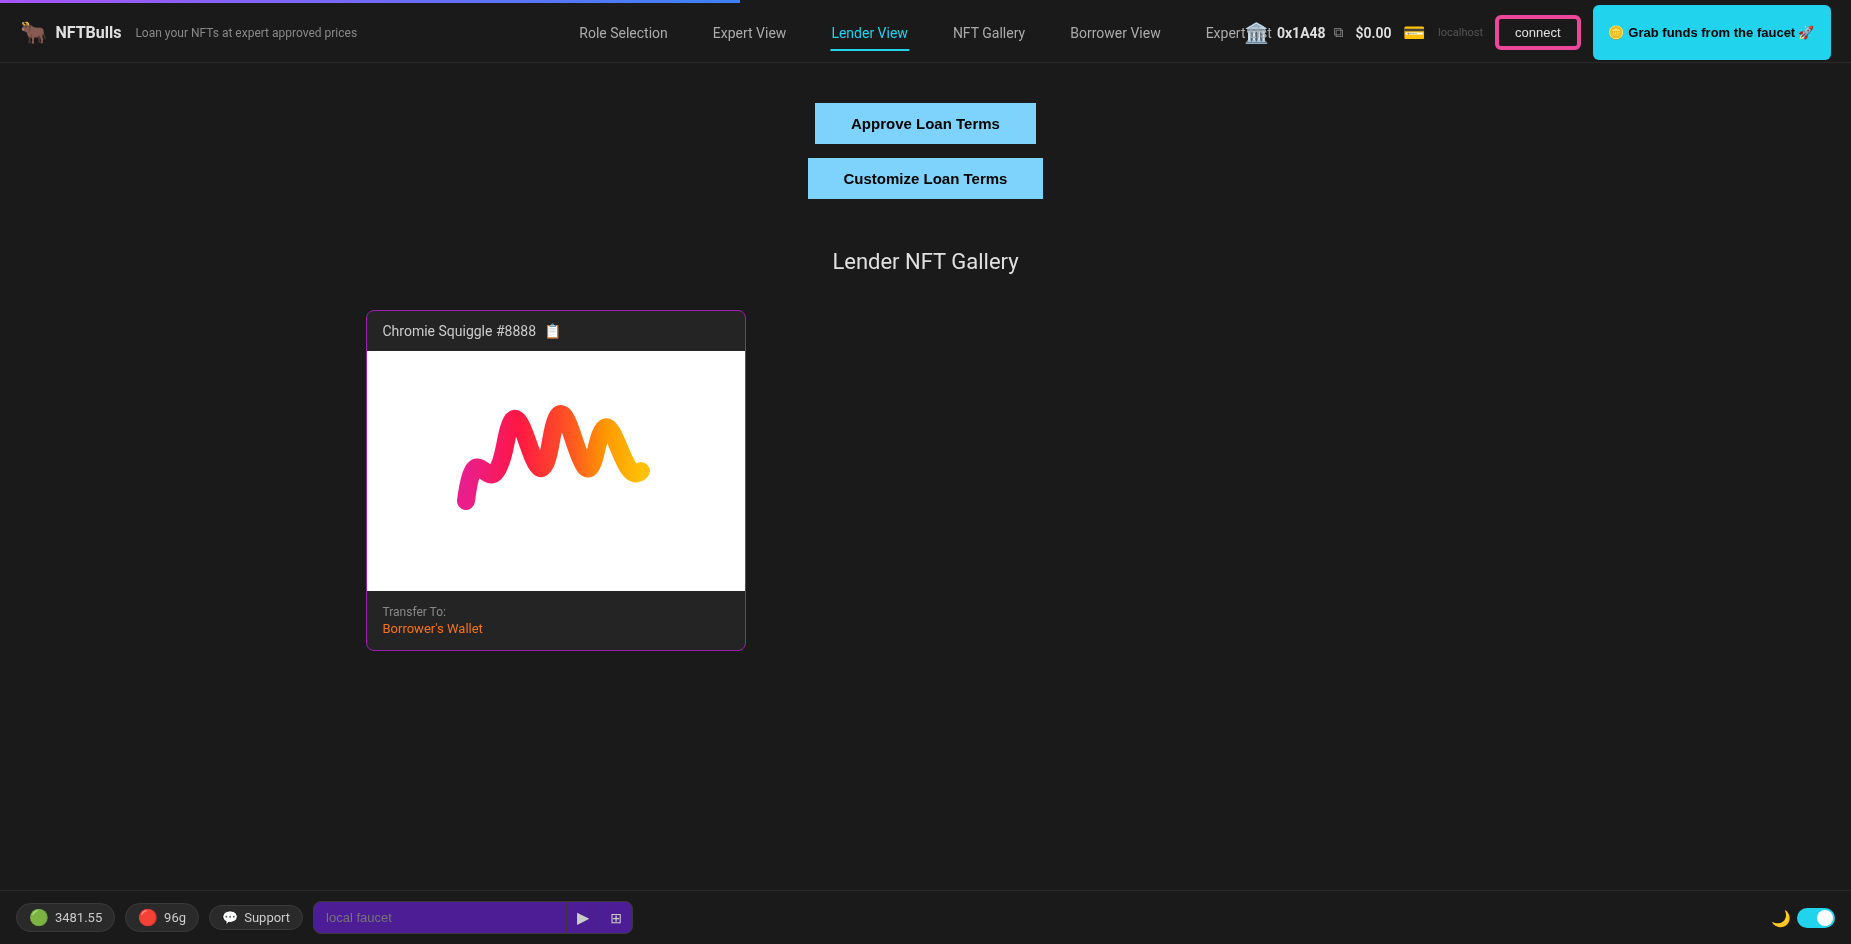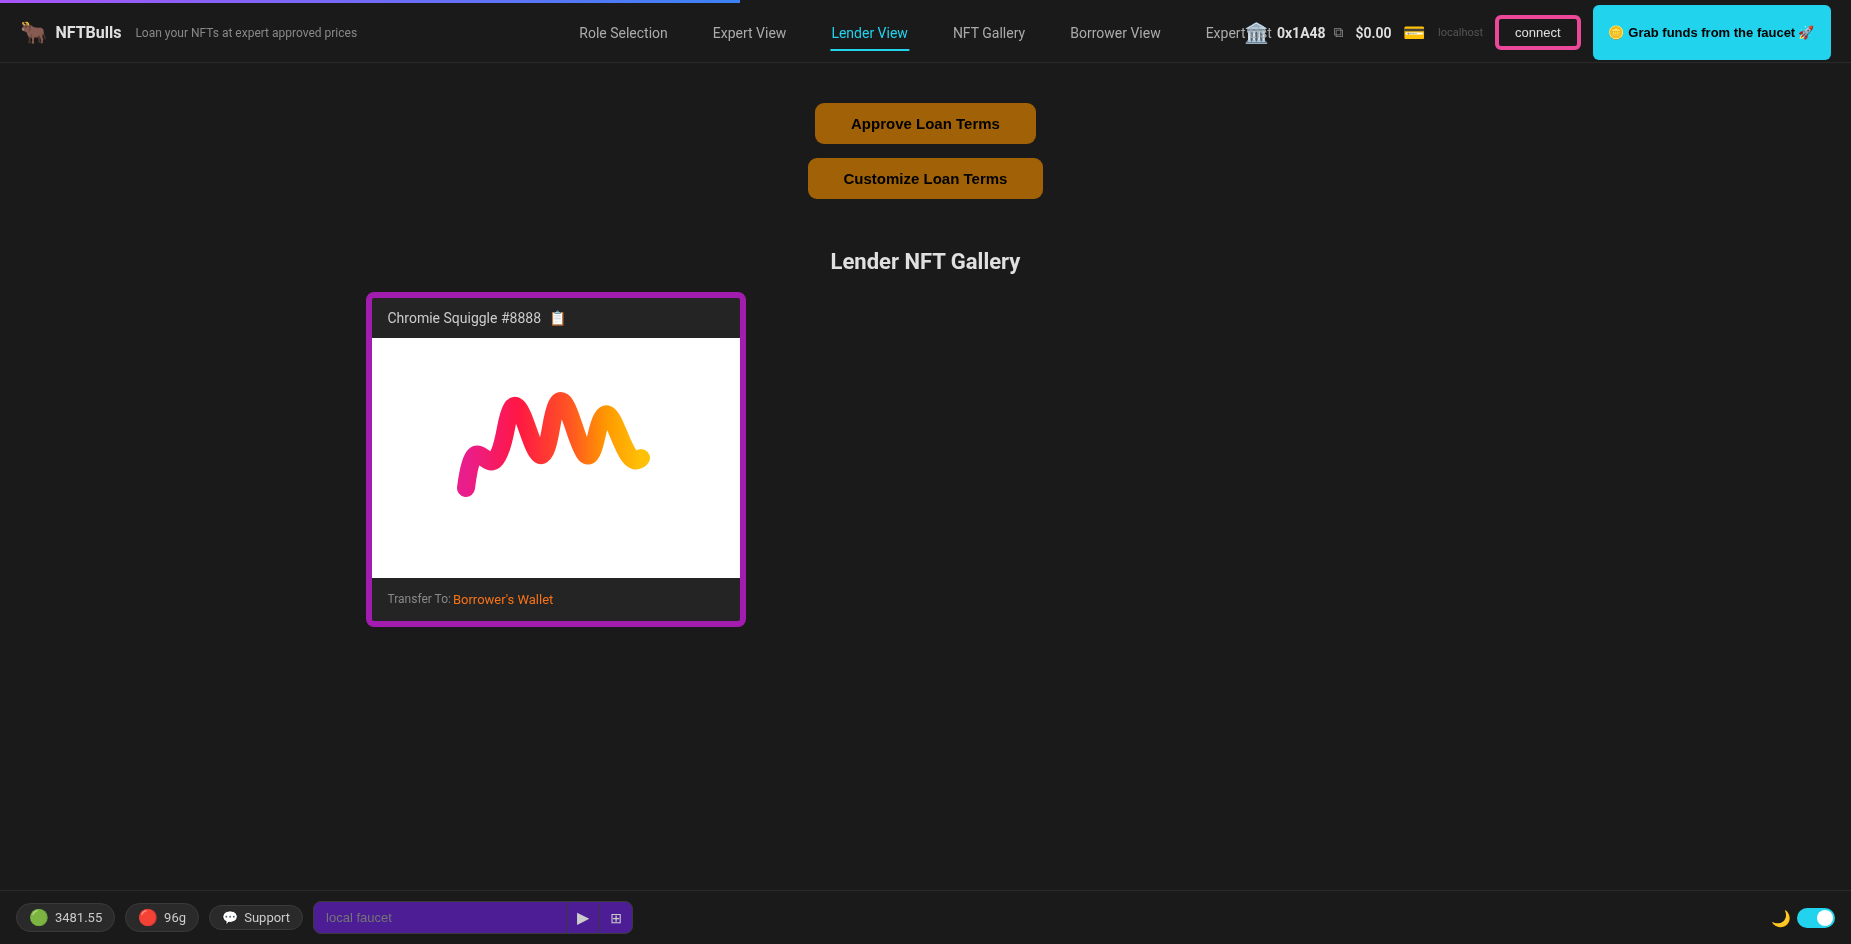--- a/index.html
+++ b/index.html
@@ -159,52 +159,52 @@
 
     .action-buttons {
       display: flex;
       flex-direction: column;
       gap: 14px;
       align-items: center;
       margin-bottom: 50px;
     }
 
     .cyan-btn {
-      background: #a16207;
+      background: #7dd3fc;
       color: #000;
       border: none;
       padding: 12px 36px;
-      border-radius: 9px;
+      border-radius: 0;
       cursor: pointer;
       font-size: 15px;
       font-weight: 600;
       min-width: 220px;
       text-align: center;
     }
 
     .section-title {
       color: #e0e0e0;
       font-size: 22px;
-      font-weight: 700;
-      margin-bottom: 18px;
+      font-weight: 400;
+      margin-bottom: 36px;
     }
 
     
     .nft-gallery {
       width: 100%;
       max-width: 1200px;
       padding: 0 40px;
       display: flex;
       flex-wrap: wrap;
       gap: 20px;
     }
 
     .nft-card {
       background: #242424;
-      border: 6px solid #a21caf;
+      border: 1px solid #a21caf;
       border-radius: 8px;
       width: 380px;
       overflow: hidden;
     }
 
     .nft-card-header {
       padding: 12px 16px;
       display: flex;
       align-items: center;
       gap: 8px;
@@ -237,21 +237,21 @@
     
     .nft-info-panel {
       padding: 14px 16px;
       display: flex;
       flex-direction: column;
       gap: 8px;
     }
 
     .info-row {
       display: flex;
-      flex-direction: row;
+      flex-direction: column;
       gap: 2px;
     }
 
     .info-label {
       color: #888;
       font-size: 12px;
     }
 
     .info-value {
       color: #f97316;

